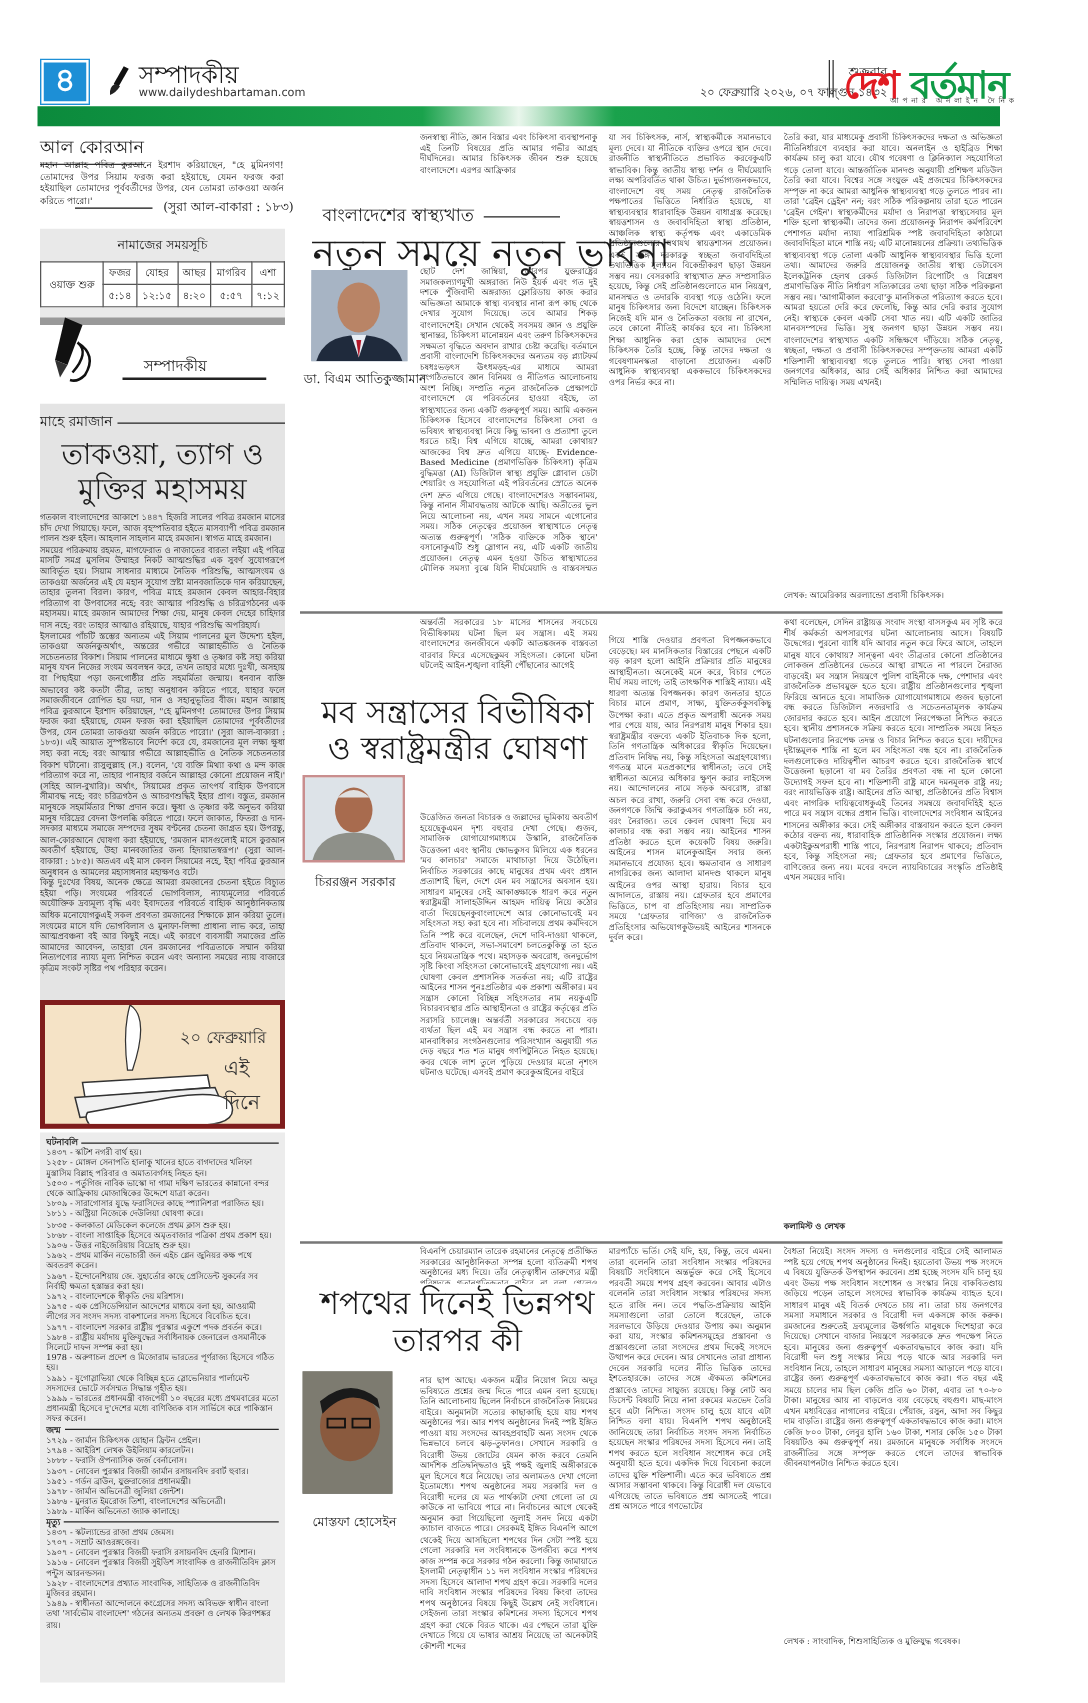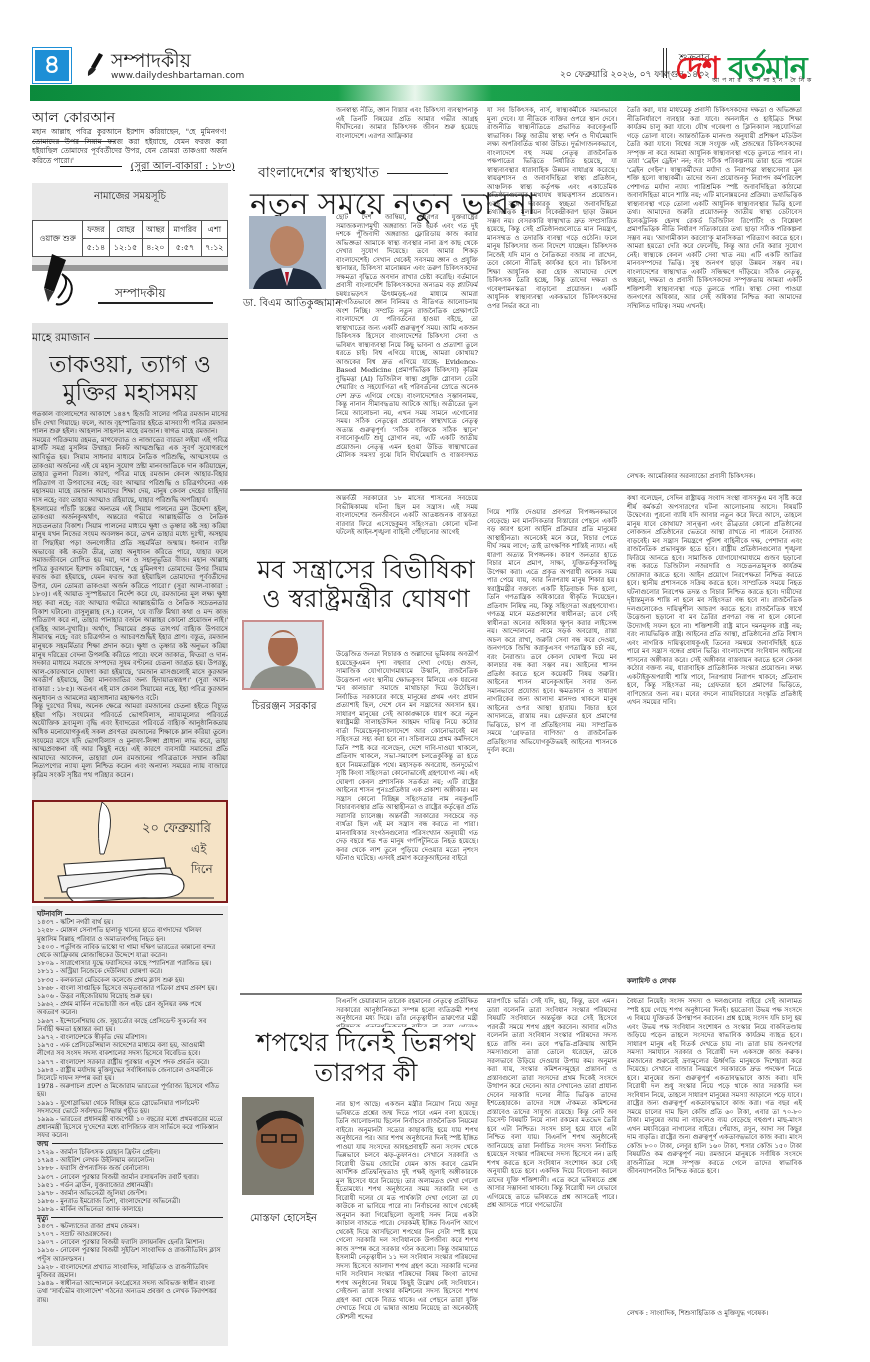--- a/index.html
+++ b/index.html
@@ -16,42 +16,42 @@
   #day{font-size:10px;}
   #date-line{font-size:9px;}
   #head-sep{left:663px;top:48px;width:4px;height:30px;border-left:1px solid #333;border-right:1px solid #333;}
   #logo{left:675px;top:44px;font:bold 30px "DejaVu Sans",sans-serif;letter-spacing:-1px;text-align:right;}
   #logo .a{color:#e11b22;}
   #logo .b{color:#0f9a46;}
   #tagline{left:712px;top:75px;font:6px "DejaVu Sans",sans-serif;letter-spacing:3px;color:#222;}
   #green-bar{left:30px;top:85px;width:770px;height:16px;background:linear-gradient(90deg,#0b8a3c 0%,#1aa24c 40%,#e9f6ec 50%,#1aa24c 60%,#0b8a3c 100%);}
   
   .col{font-size:7.2px;line-height:9.6px;text-align:justify;}
-  #quran-title{left:32px;top:106px;font-size:14px;border-bottom:1px solid #333;padding-bottom:11px;}
+  #quran-title{left:32px;top:106px;font-size:14px;border-bottom:1px solid #333;padding-bottom:1px;}
   #quran-text{left:32px;top:127px;width:195px;}
-  #quran-ref{left:60px;top:158px;width:175px;font-size:10px;display:flex;align-items:center;gap:9px;justify-content:space-between;text-decoration:underline;}
+  #quran-ref{left:60px;top:158px;width:175px;font-size:10px;display:flex;align-items:center;gap:9px;justify-content:space-between;}
   #quran-ref .line{flex:1;height:1px;background:#111;}
   #prayer{left:32px;top:183px;width:196px;background:#e9e9e9;padding:5px 0 0 0;}
-  #prayer h4{font-size:10px;font-weight:normal;text-align:center;margin-bottom:15px;}
+  #prayer h4{font-size:10px;font-weight:normal;text-align:center;margin-bottom:4px;}
   #prayer table{border-collapse:collapse;width:100%;background:#fff;}
   #prayer td{border:1px solid #555;font-size:8px;text-align:center;padding:2px 0;}
   #prayer .foot{height:8px;background:#e9e9e9;}
   #prayer .foot2{height:6px;background:#999;}
   #ed-logo{left:32px;top:252px;width:196px;height:56px;}
   #ed-logo-title{left:115px;top:284px;font-size:12px;}
   #ed-logo-line{left:98px;top:302px;width:115px;height:2px;background:#222;}
   #editorial{left:32px;top:323px;width:196px;height:477px;background:#e4e4e4;padding:6px 0;}
   #ed-kicker{font-size:11px;display:flex;align-items:center;gap:4px;}
   #ed-kicker .line{flex:1;height:1px;background:#222;}
   #ed-head{font-size:23px;line-height:28px;text-align:center;margin:2px 0 4px;}
   #ed-body{font-size:6.7px;line-height:8.6px;text-align:justify;}
   #ed-body p{margin:0;}
-  #day-box{left:32px;top:800px;width:196px;height:103px;background:#f5e3c6;border:2px solid #7f1d1d;overflow:hidden;}
+  #day-box{left:32px;top:800px;width:196px;height:103px;background:#f5e3c6;border:4px solid #7f1d1d;overflow:hidden;}
   #day-title{position:absolute;left:108px;top:16px;font-size:13px;color:#333;}
-  #day-sub{position:absolute;left:157px;top:38px;font-size:12px;color:#333;}
+  #day-sub{position:absolute;left:143px;top:38px;font-size:16px;color:#333;}
   #events{left:32px;top:906px;width:196px;height:440px;background:#ececec;padding:4px 5px;font-size:6.5px;line-height:8.2px;}
   .ev-head{font-weight:bold;font-size:7px;display:flex;align-items:center;gap:3px;justify-content:center;}
   .ev-head .line{flex:1;height:1px;background:#222;}
   
   #a1-kicker{left:258px;top:161px;font-size:14px;display:flex;align-items:center;gap:8px;width:190px;}
   #a1-kicker .line{flex:1;height:1px;background:#222;}
   #a1-head{left:250px;top:187px;font-size:30px;line-height:34px;}
   #a1-photo{left:249px;top:216px;width:77px;height:73px;background:linear-gradient(#b9c4d0,#8ea0b5);overflow:hidden;}
   #a1-byline{left:243px;top:295px;font-size:10px;}
   .txt{font-size:6.6px;line-height:8.5px;text-align:justify;color:#222;}

